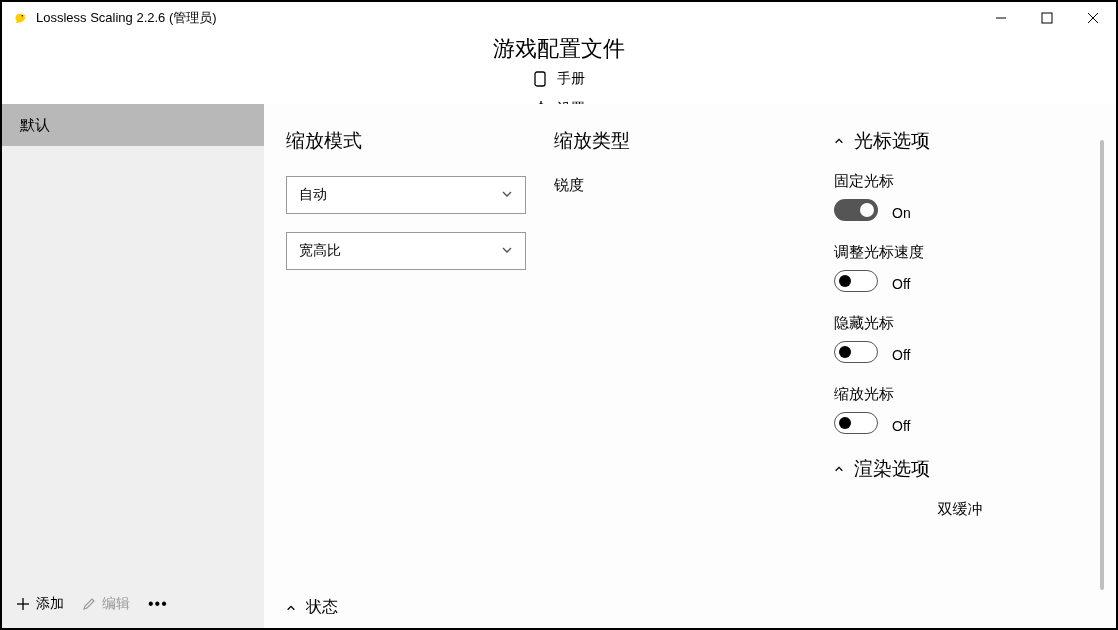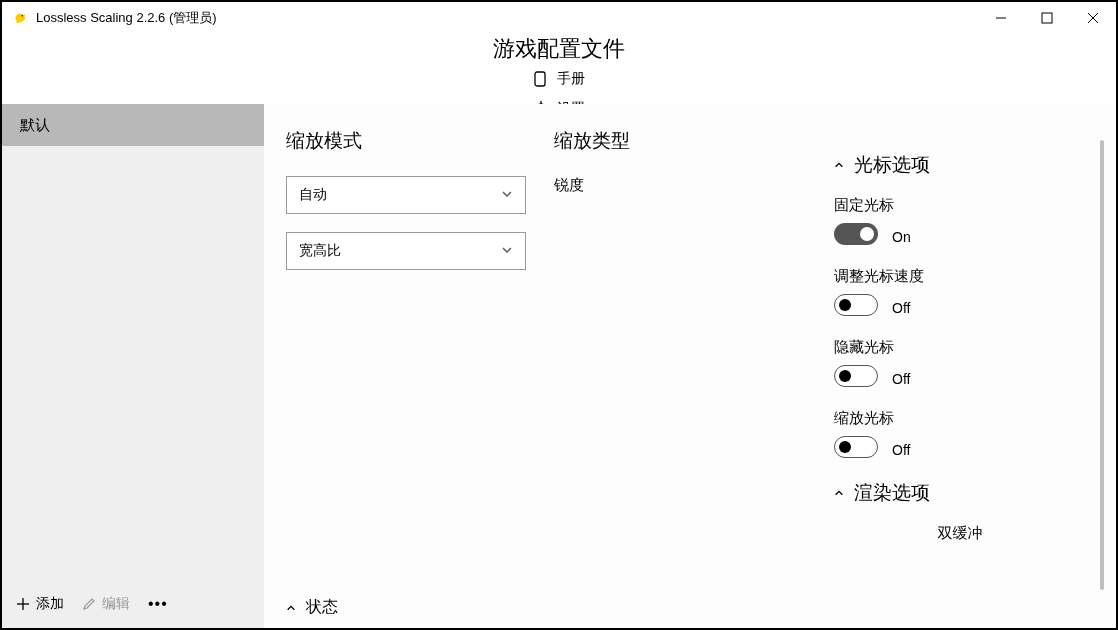--- a/index.html
+++ b/index.html
@@ -41,21 +41,21 @@
   .col1 { width: 280px; padding-left: 22px; padding-right: 22px; }
   .col2 { width: 280px; padding-left: 10px; padding-right: 22px; }
   .col3 { flex: 1; padding-left: 10px; padding-right: 30px; }
   
   .section-heading { font-size: 19px; font-weight: 400; margin-bottom: 22px; }
   .combo { width: 240px; height: 38px; border: 1px solid #9a9a9a; display: flex; align-items: center; padding: 0 12px; margin-bottom: 18px; font-size: 14px; background: #fff; }
   .combo .flex1 { flex: 1; }
   .combo .chev { width: 12px; height: 12px; }
   .field-label { font-size: 15px; margin-bottom: 12px; margin-top: 0px; display:block; }
   
-  .expander { display: flex; align-items: center; gap: 10px; font-size: 19px; margin-bottom: 18px; margin-top: 24px; }
+  .expander { display: flex; align-items: center; gap: 10px; font-size: 19px; margin-bottom: 18px; }
   .expander .caret { width:10px; height:10px; display:flex; align-items:center; justify-content:center; }
   
   .toggle-row { margin-bottom: 22px; }
   .toggle-row .tlabel { font-size: 15px; margin-bottom: 8px; display:block; }
   .toggle { display: flex; align-items: flex-end; gap: 14px; }
   .switch { width: 44px; height: 22px; border-radius: 11px; position: relative; }
   .switch.off { border: 1px solid #555; background: #fff; }
   .switch.off .knob { position:absolute; width:12px; height:12px; border-radius:50%; background:#000; top:4px; left:4px; }
   .switch.on { background: #555; }
   .switch.on .knob { position:absolute; width:14px; height:14px; border-radius:50%; background:#fff; top:4px; right:4px; }

